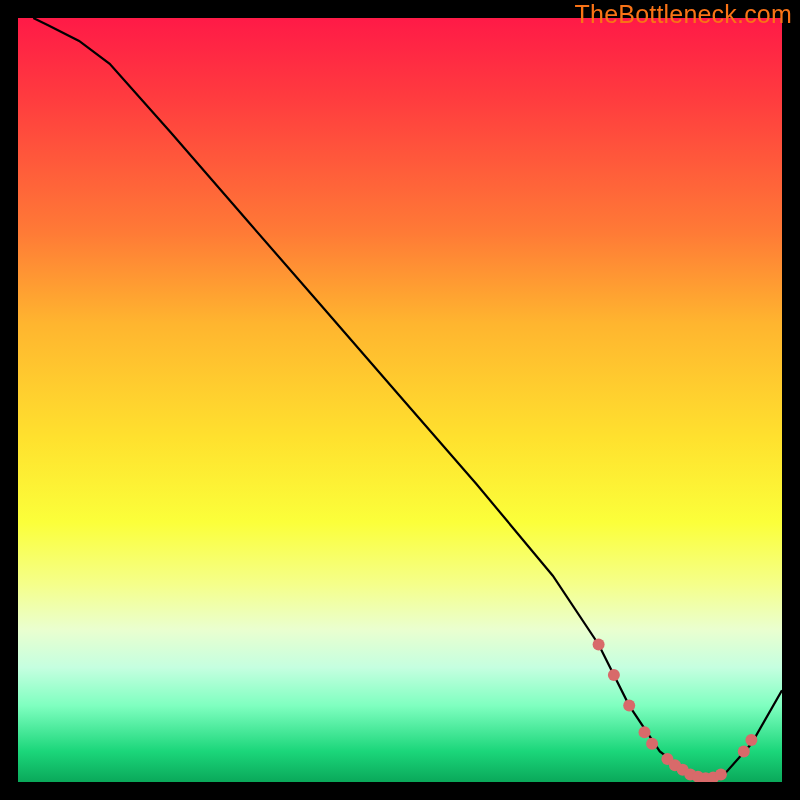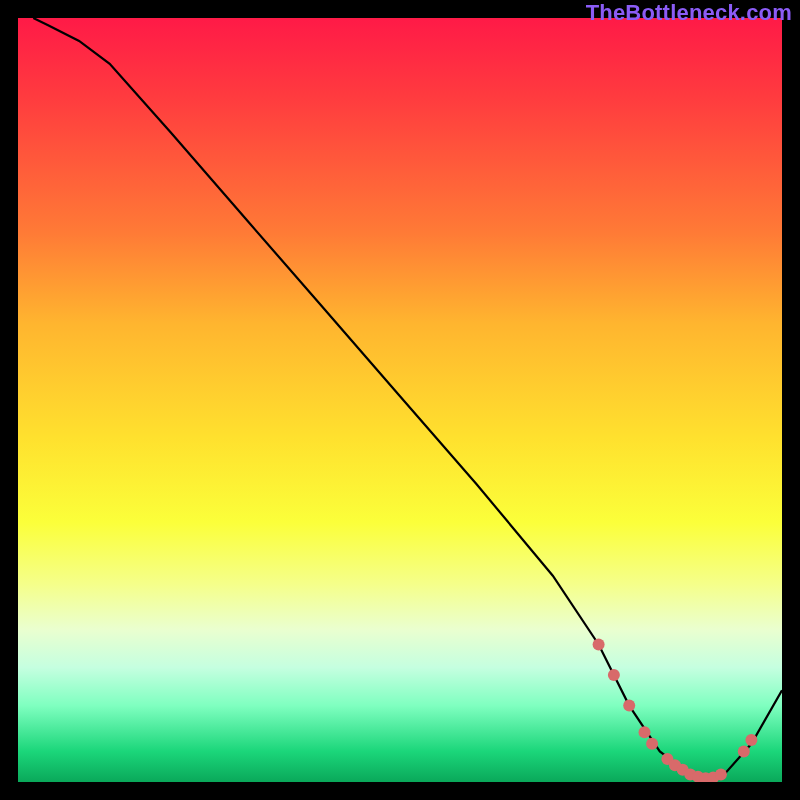--- a/index.html
+++ b/index.html
@@ -29,23 +29,23 @@
       #c5ffe0 85%,
       #7fffc0 90%,
       #1bd67a 96%,
       #0aa85a 100%
     );
   }
   .watermark {
     position: absolute;
     top: 0px;
     right: 8px;
-    color: #8b5cf6;
-    font-size: 22px;
-    font-weight: 700;
+    color: #f97316;
+    font-size: 25px;
+    font-weight: 400;
     letter-spacing: 0.2px;
     user-select: none;
   }
   svg.plot {
     position: absolute;
     left: 0;
     top: 0;
   }
 </style>
 </head>

